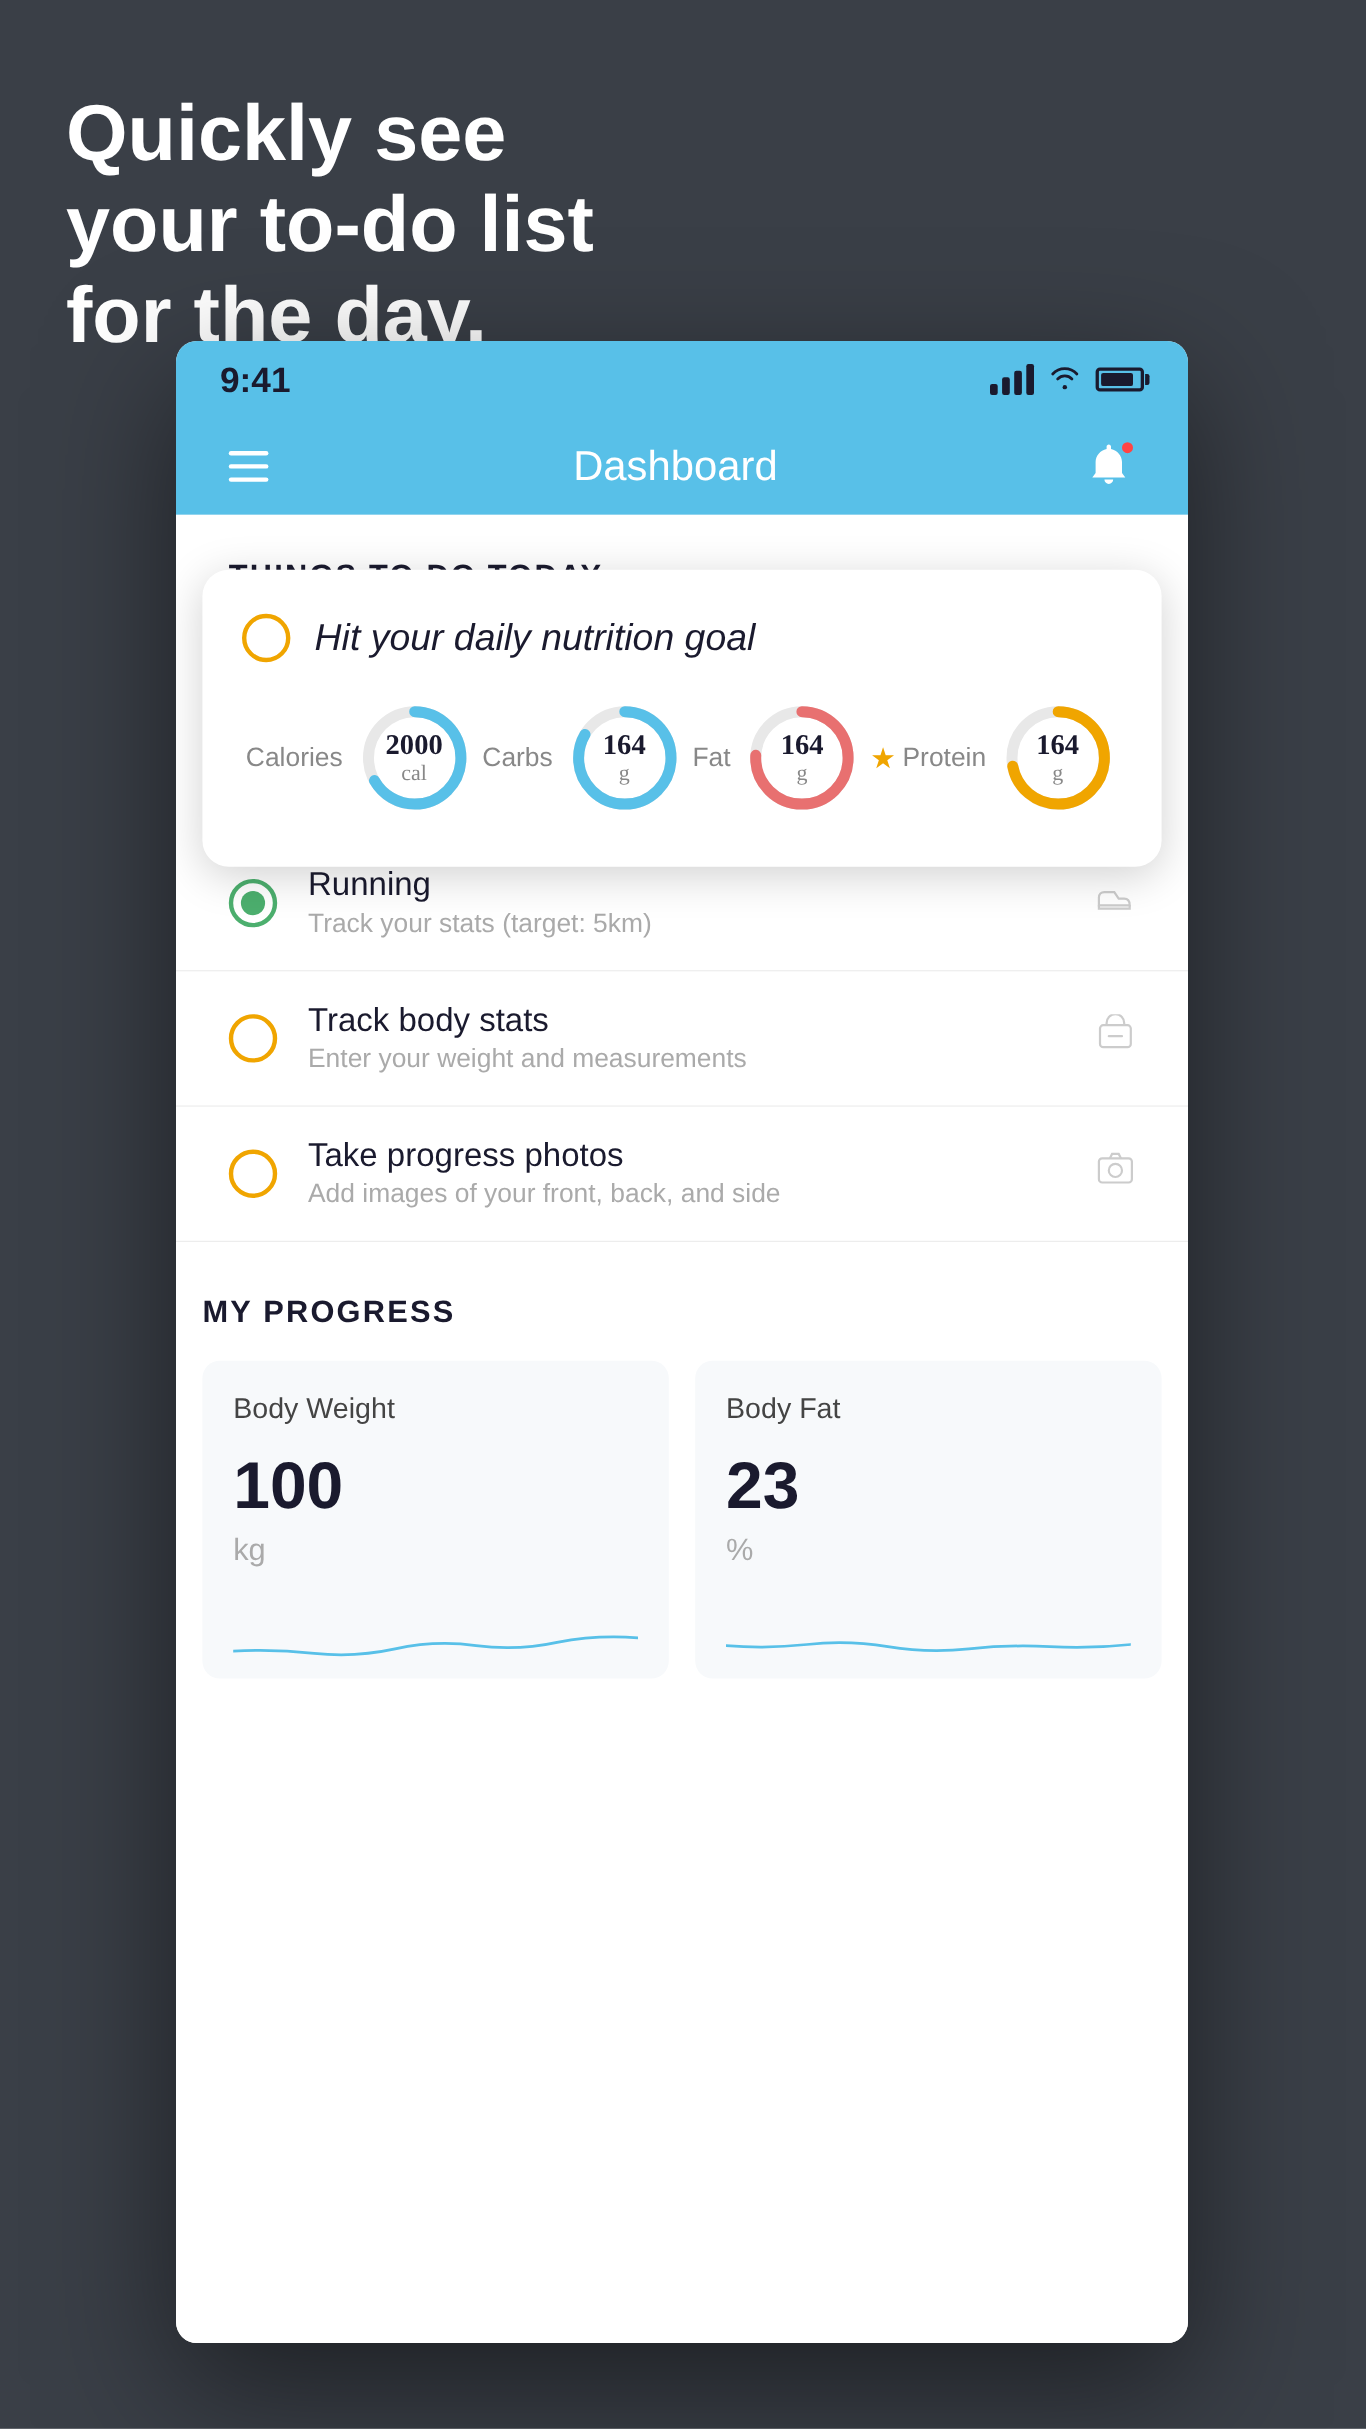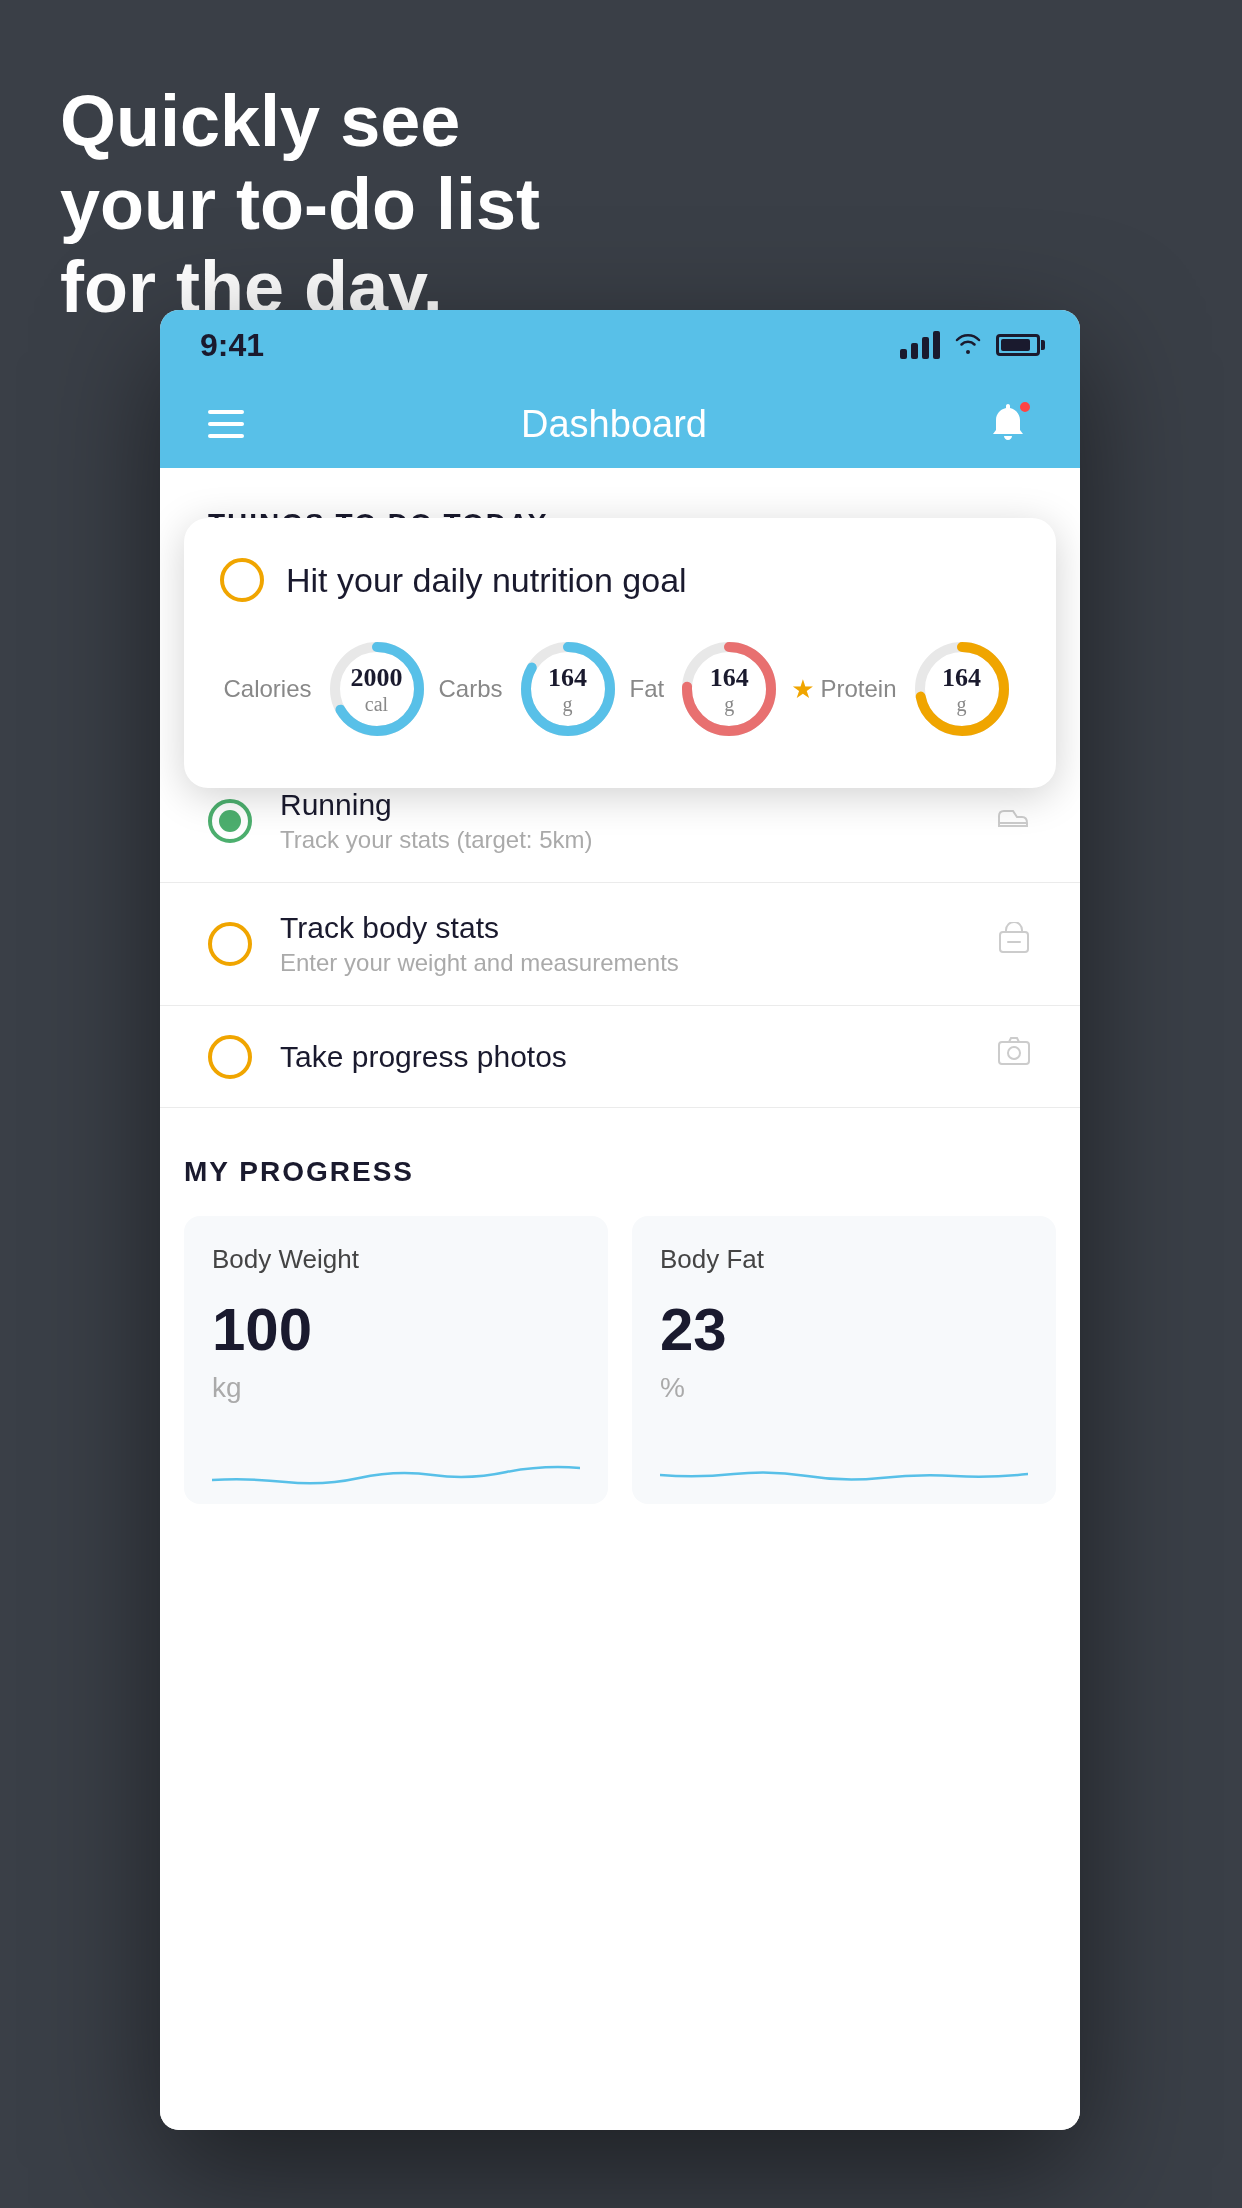--- a/index.html
+++ b/index.html
@@ -195,20 +195,21 @@
       padding: 40px 36px 44px;
       box-shadow: 0 8px 40px rgba(0,0,0,0.18);
       z-index: 10;
     }
 
     .card-title-row {
       display: flex;
       align-items: center;
       gap: 22px;
       margin-bottom: 32px;
+      font-style: italic;
     }
 
     .circle-check {
       width: 44px;
       height: 44px;
       border-radius: 50%;
       border: 4px solid #f0a500;
       flex-shrink: 0;
     }
 
@@ -556,20 +557,21 @@
               <path d="M10 10V8a8 8 0 0 1 16 0v2" stroke="#ccc" stroke-width="2" fill="none"></path>
               <path d="M12 20h12" stroke="#ccc" stroke-width="2" stroke-linecap="round"></path>
             </svg>
           </span>
         </div>
 
         <div class="todo-item">
           <div class="todo-circle-yellow"></div>
           <div class="todo-text">
             <div class="todo-title">Take progress photos</div>
+            <div class="todo-subtitle">Add images of your front, back, and side</div>
           </div>
           <span class="todo-icon">
             <svg width="36" height="36" viewBox="0 0 36 36" fill="none">
               <rect x="3" y="8" width="30" height="22" rx="3" stroke="#ccc" stroke-width="2" fill="none"></rect>
               <circle cx="18" cy="19" r="6" stroke="#ccc" stroke-width="2" fill="none"></circle>
               <path d="M13 8l2-4h6l2 4" stroke="#ccc" stroke-width="2" fill="none"></path>
             </svg>
           </span>
         </div>
       </div>

